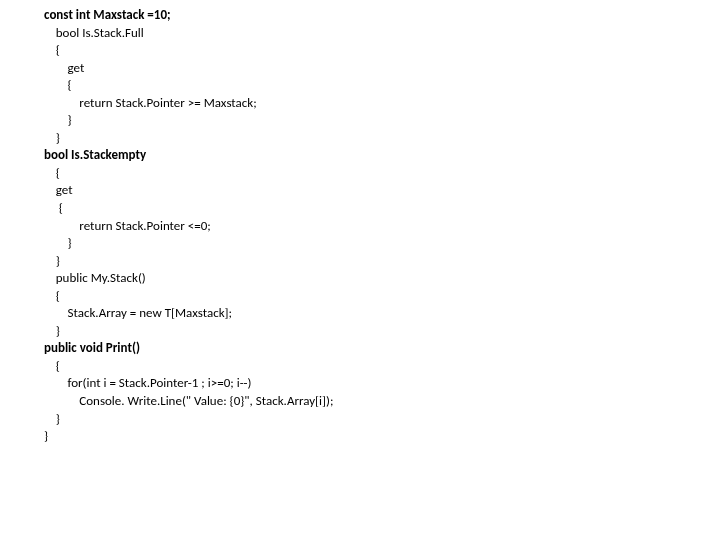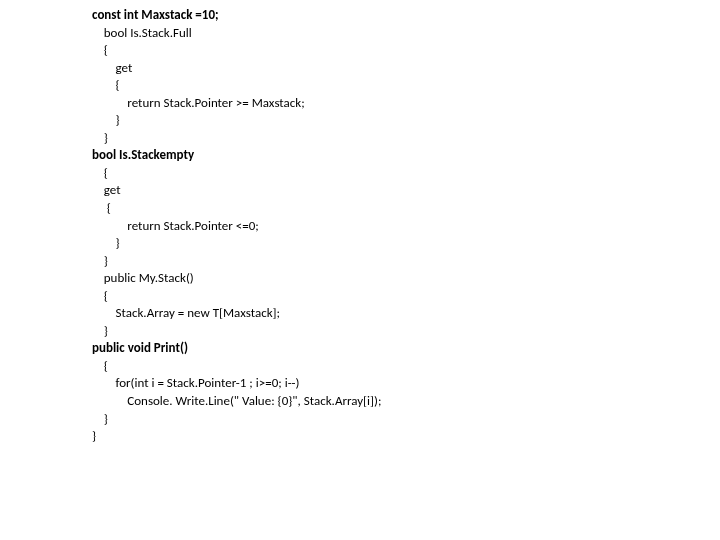--- a/index.html
+++ b/index.html
@@ -8,21 +8,21 @@
     width: 720px;
     height: 540px;
     background: #ffffff;
     font-family: "Calibri", "Arial", sans-serif;
     font-size: 13px;
     color: #000000;
     overflow: hidden;
   }
   .page {
     box-sizing: border-box;
-    padding: 6px 0 0 92px;
+    padding: 6px 0 0 44px;
     white-space: pre;
     line-height: 1.35;
   }
   .line { display: block; }
   .bold { font-weight: 700; }
 </style>
 </head>
 <body>
 
 <div class="page" id="code-container"><span class="line bold">const int Maxstack =10;</span><span class="line">    bool Is.Stack.Full</span><span class="line">    {</span><span class="line">        get</span><span class="line">        {</span><span class="line">            return Stack.Pointer &gt;= Maxstack;</span><span class="line">        }</span><span class="line">    }</span><span class="line"></span><span class="line bold">bool Is.Stackempty</span><span class="line">    {</span><span class="line">    get</span><span class="line">     {</span><span class="line">            return Stack.Pointer &lt;=0;</span><span class="line">        }</span><span class="line">    }</span><span class="line">    public My.Stack()</span><span class="line">    {</span><span class="line">        Stack.Array = new T[Maxstack];</span><span class="line">    }</span><span class="line bold">public void Print()</span><span class="line">    {</span><span class="line">        for(int i = Stack.Pointer-1 ; i&gt;=0; i--)</span><span class="line">            Console. Write.Line(" Value: {0}", Stack.Array[i]);</span><span class="line">    }</span><span class="line">}</span></div>

